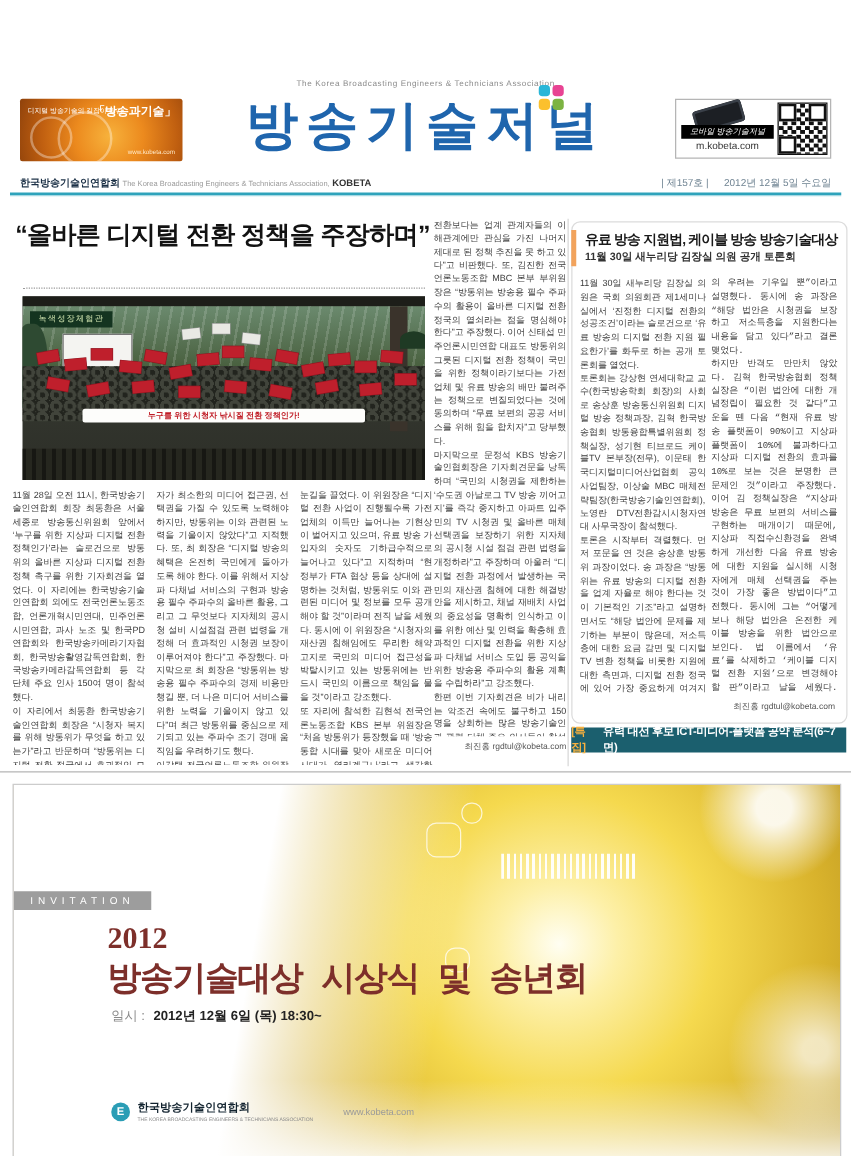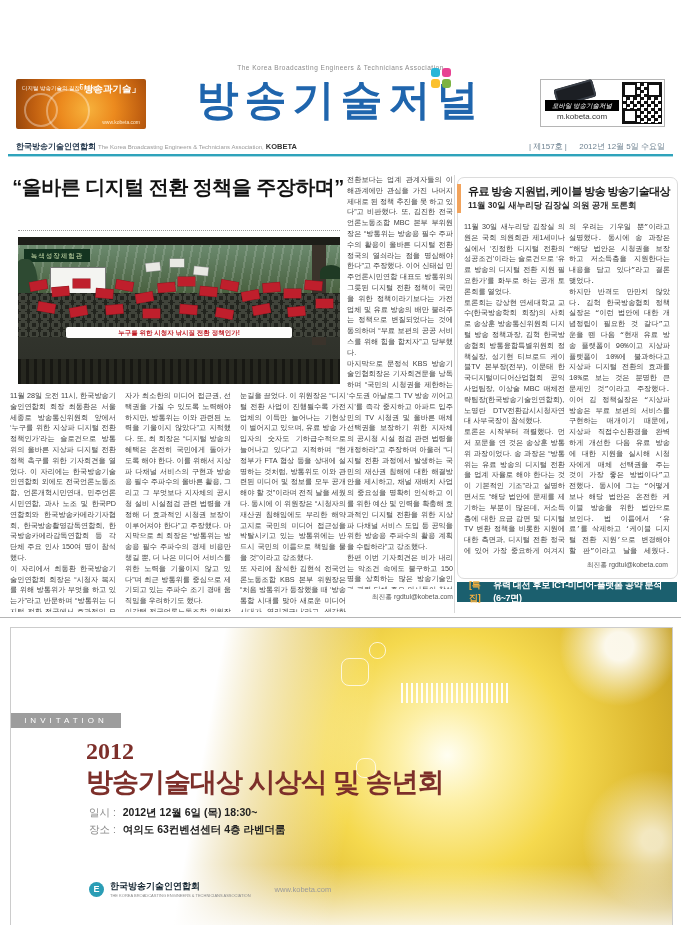--- a/index.html
+++ b/index.html
@@ -77,38 +77,38 @@
   
   .rbox{left:457px;top:165px;width:219px;height:400px;border:1px solid #dcdcdc;border-radius:7px;}
   .rbar{left:457px;top:172px;width:4px;height:29px;background:#f2a35c;}
   .rhead{left:468px;top:172px;width:204px;font-size:11px;font-weight:800;color:#1a1a1a;letter-spacing:-.6px;}
   .rsub{left:468px;top:188px;width:204px;font-size:8.5px;font-weight:700;color:#333;}
   .rcol1{left:464px;top:210px;width:101px;height:333px;}
   .rcol2{left:569px;top:210px;width:101px;height:333px;font-family:Liberation Mono, monospace;}
   .rbyline{left:560px;top:548px;width:108px;}
   .special{left:457px;top:570px;width:220px;height:20px;background:#1b5f6e;display:flex;
            align-items:center;justify-content:center;font-size:9px;font-weight:bold;color:#fff;letter-spacing:-.3px;}
-  .special .tag{color:#f8b13f;margin-right:3px;padding-left:12px;}
+  .special .tag{color:#f8b13f;margin-right:3px;}
   .hr-bottom{left:0px;top:605px;width:681px;border-top:1px solid #b5b5b5;height:0;}
   
   .invite{left:10px;top:615px;width:661px;height:303px;border:1px solid #cccccc;overflow:hidden;
           background:
            radial-gradient(circle at 92% 6%, rgba(255,255,255,.9) 0 14px, rgba(255,255,255,0) 60px),
            radial-gradient(circle at 97% 70%, rgba(255,255,255,.7) 0 10px, rgba(255,255,255,0) 70px),
            linear-gradient(100deg, #ffffff 0%, #ffffff 30%, rgba(255,255,255,0) 52%),
            linear-gradient(0deg, rgba(255,255,255,.9) 0%, rgba(255,255,255,0) 22%),
            radial-gradient(circle at 66% 42%, #fffef2 0%, #fdf0a8 10%, #f5d94e 26%, #d9b32c 45%, #a9851a 68%, #7d6110 100%);}
   .inv-barcode{position:absolute;left:390px;top:55px;width:110px;height:20px;
                background:repeating-linear-gradient(90deg, rgba(255,255,255,.95) 0 2px, rgba(255,255,255,0) 2px 5px);}
   .inv-sq{position:absolute;border:1.5px solid rgba(255,255,255,.75);border-radius:8px;}
   .inv-label{position:absolute;left:0px;top:85px;width:110px;height:15px;background:#9d9d9d;color:#fff;
              font-size:8px;letter-spacing:4px;text-align:center;line-height:15px;}
   .inv-year{position:absolute;left:75px;top:110px;font-family:"Liberation Serif",serif;font-size:24px;
             font-weight:600;color:#7d2f2a;}
-  .inv-title{position:absolute;left:75px;top:136px;font-family:Liberation Sans, sans-serif;font-size:27px;
+  .inv-title{position:absolute;left:75px;top:136px;font-family:Liberation Mono, monospace;font-size:27px;
              font-weight:700;color:#7d2f2a;letter-spacing:-1px;}
   .inv-row{position:absolute;left:78px;font-size:10.5px;color:#222;}
   .inv-row .lbl{color:#8a8a8a;margin-right:4px;}
   .inv-row .val{font-weight:bold;}
   .inv-foot{position:absolute;left:78px;top:252px;display:flex;align-items:center;gap:6px;}
   .inv-logo{width:15px;height:15px;border-radius:50%;background:#2a9db5;color:#fff;font-size:9px;
             text-align:center;line-height:15px;font-weight:bold;}
   .inv-org{font-size:9px;font-weight:bold;color:#12232f;}
   .inv-org small{display:block;font-weight:normal;font-size:4px;color:#8a8a8a;}
   .inv-url{font-size:7.5px;color:#9a9a9a;margin-left:18px;}
@@ -241,24 +241,20 @@
     <span class="inv-sq" style="left:330px;top:30px;width:26px;height:26px;"></span>
     <span class="inv-sq" style="left:358px;top:14px;width:15px;height:15px;"></span>
     <span class="inv-sq" style="left:345px;top:130px;width:18px;height:18px;"></span>
     <div class="inv-label">INVITATION</div>
     <div class="inv-year">2012</div>
     <div class="inv-title">방송기술대상 시상식 및 송년회</div>
     <div class="inv-row" style="top:178px;text-align:right;">
       <span class="lbl">일시 :</span>
       <span class="val">2012년 12월 6일 (목) 18:30~</span>
     </div>
-    <div class="inv-row" style="top:195px;">
-      <span class="lbl">장소 :</span>
-      <span class="val">여의도 63컨벤션센터 4층 라벤더룸</span>
-    </div>
     <div class="inv-foot">
       <span class="inv-logo">E</span>
       <span class="inv-org">
         <span>한국방송기술인연합회</span>
         <small>THE KOREA BROADCASTING ENGINEERS &amp; TECHNICIANS ASSOCIATION</small>
       </span>
       <span class="inv-url">www.kobeta.com</span>
     </div>
   </div>
 

